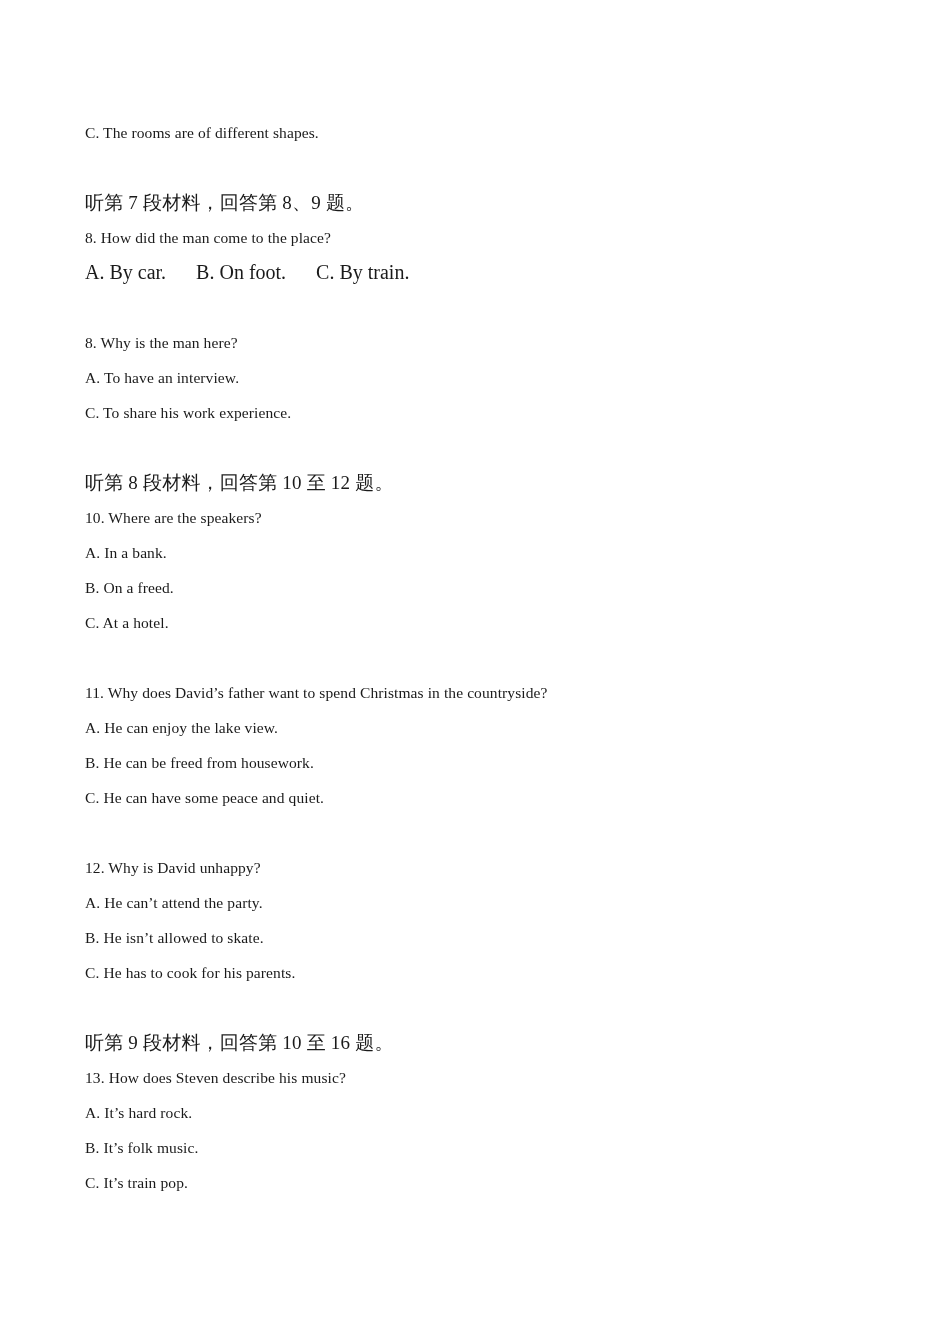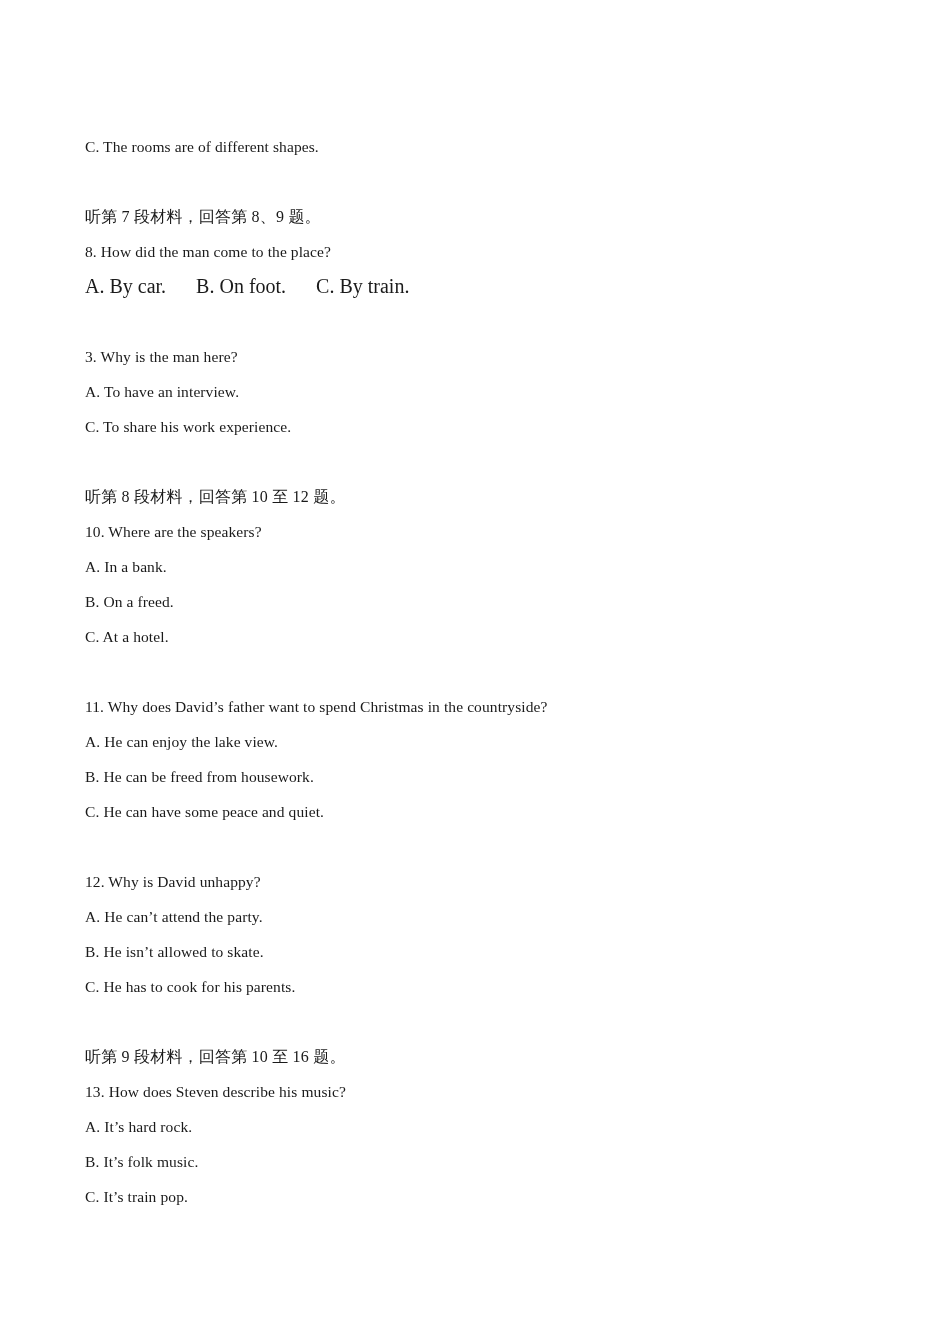--- a/index.html
+++ b/index.html
@@ -7,21 +7,21 @@
     margin: 0;
     padding: 0;
     background: #ffffff;
   }
 
   .page {
     position: relative;
     width: 950px;
     height: 1244px;
     background: #ffffff;
-    margin: 16px auto;
+    margin: 2px auto;
     overflow: hidden;
     font-family: "Liberation Serif", "DejaVu Serif", serif;
     color: #1a1a1a;
     border-radius: 16px;
     -webkit-font-smoothing: antialiased;
   }
 
   .content {
     position: absolute;
     left: 85px;
@@ -47,21 +47,21 @@
 
   .line {
     font-size: 15.5px;
     line-height: 35px;
     white-space: pre-wrap;
     letter-spacing: 0.1px;
   }
 
   
   .section-header {
-    font-size: 16px;
+    font-size: 19px;
     line-height: 35px;
     font-family: "Liberation Serif", "DejaVu Serif", serif;
     letter-spacing: 0.2px;
   }
 
   
   .options-inline {
     font-size: 20px;
     line-height: 35px;
     white-space: pre;
@@ -94,21 +94,21 @@
     </div>
 
     <div class="block">
       <div class="qgroup">
         <div class="section-header">听第 7 段材料，回答第 8、9 题。</div>
         <div class="line">8. How did the man come to the place?</div>
         <div class="options-inline">A. By car.      B. On foot.      C. By train.</div>
       </div>
 
       <div class="qgroup">
-        <div class="line">3. Why is the man here?</div>
+        <div class="line">8. Why is the man here?</div>
         <div class="line">A. To have an interview.</div>
         <div class="line">C. To share his work experience.</div>
       </div>
     </div>
 
     <div class="block">
       <div class="qgroup">
         <div class="section-header">听第 8 段材料，回答第 10 至 12 题。</div>
         <div class="line">10. Where are the speakers?</div>
         <div class="line">A. In a bank.</div>

